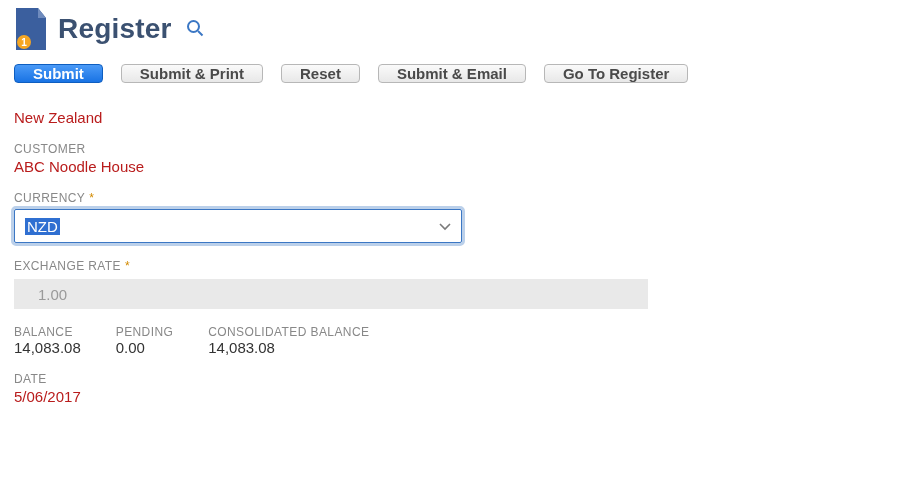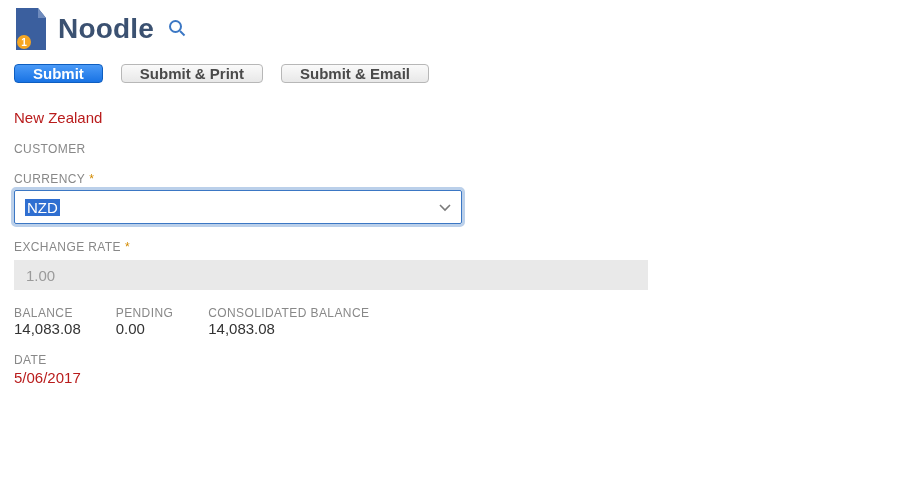--- a/index.html
+++ b/index.html
@@ -86,21 +86,21 @@
       padding: 0 2px;
       font-size: 15px;
     }
     .dropdown-caret { color: #8a8a8a; }
     .exchange-input {
       width: 634px;
       height: 30px;
       background: #e9e9e9;
       color: #9a9a9a;
       border: none;
-      padding: 0 12px;
+      padding: 0 24px;
       font-size: 15px;
       margin-top: 4px;
     }
     .inline-row {
       display: flex;
       gap: 35px;
     }
     .inline-row .cell { }
     .cell-label {
       font-size: 12px;
@@ -117,41 +117,44 @@
 
 <div class="header">
   <span class="doc-icon">
     <svg width="34" height="42" viewBox="0 0 34 42">
       <path d="M2 0 H24 L32 10 V42 H2 Z" fill="#3b5f9e"></path>
       <path d="M24 0 L32 10 H24 Z" fill="#6f8bbd"></path>
       <circle cx="10" cy="34" r="7" fill="#f5a623"></circle>
       <text x="10" y="38" font-size="10" fill="#fff" text-anchor="middle" font-weight="bold">1</text>
     </svg>
   </span>
-  <h1 class="page-title">Noodle</h1>
+  <h1 class="page-title">Register</h1>
   <span class="search-icon">
     <svg width="18" height="18" viewBox="0 0 18 18" fill="none" stroke="#3b77c4" stroke-width="2">
       <circle cx="7.5" cy="7.5" r="5.5"></circle>
       <line x1="12" y1="12" x2="16.5" y2="16.5"></line>
     </svg>
   </span>
 </div>
 
 <div class="toolbar">
   <button class="btn btn-primary">Submit</button>
   <button class="btn">Submit &amp; Print</button>
+  <button class="btn">Reset</button>
   <button class="btn">Submit &amp; Email</button>
+  <button class="btn">Go To Register</button>
 </div>
 
 <div class="field-block">
   <div class="field-value">New Zealand</div>
 </div>
 
 <div class="field-block">
   <div class="field-label">CUSTOMER</div>
+  <div class="field-value">ABC Noodle House</div>
 </div>
 
 <div class="field-block">
   <div class="field-label">
     <span>CURRENCY</span><span class="req-asterisk">*</span>
   </div>
   <div class="currency-select">
     <span class="currency-val">NZD</span>
     <span class="dropdown-caret">
       <svg width="12" height="8" viewBox="0 0 12 8">

